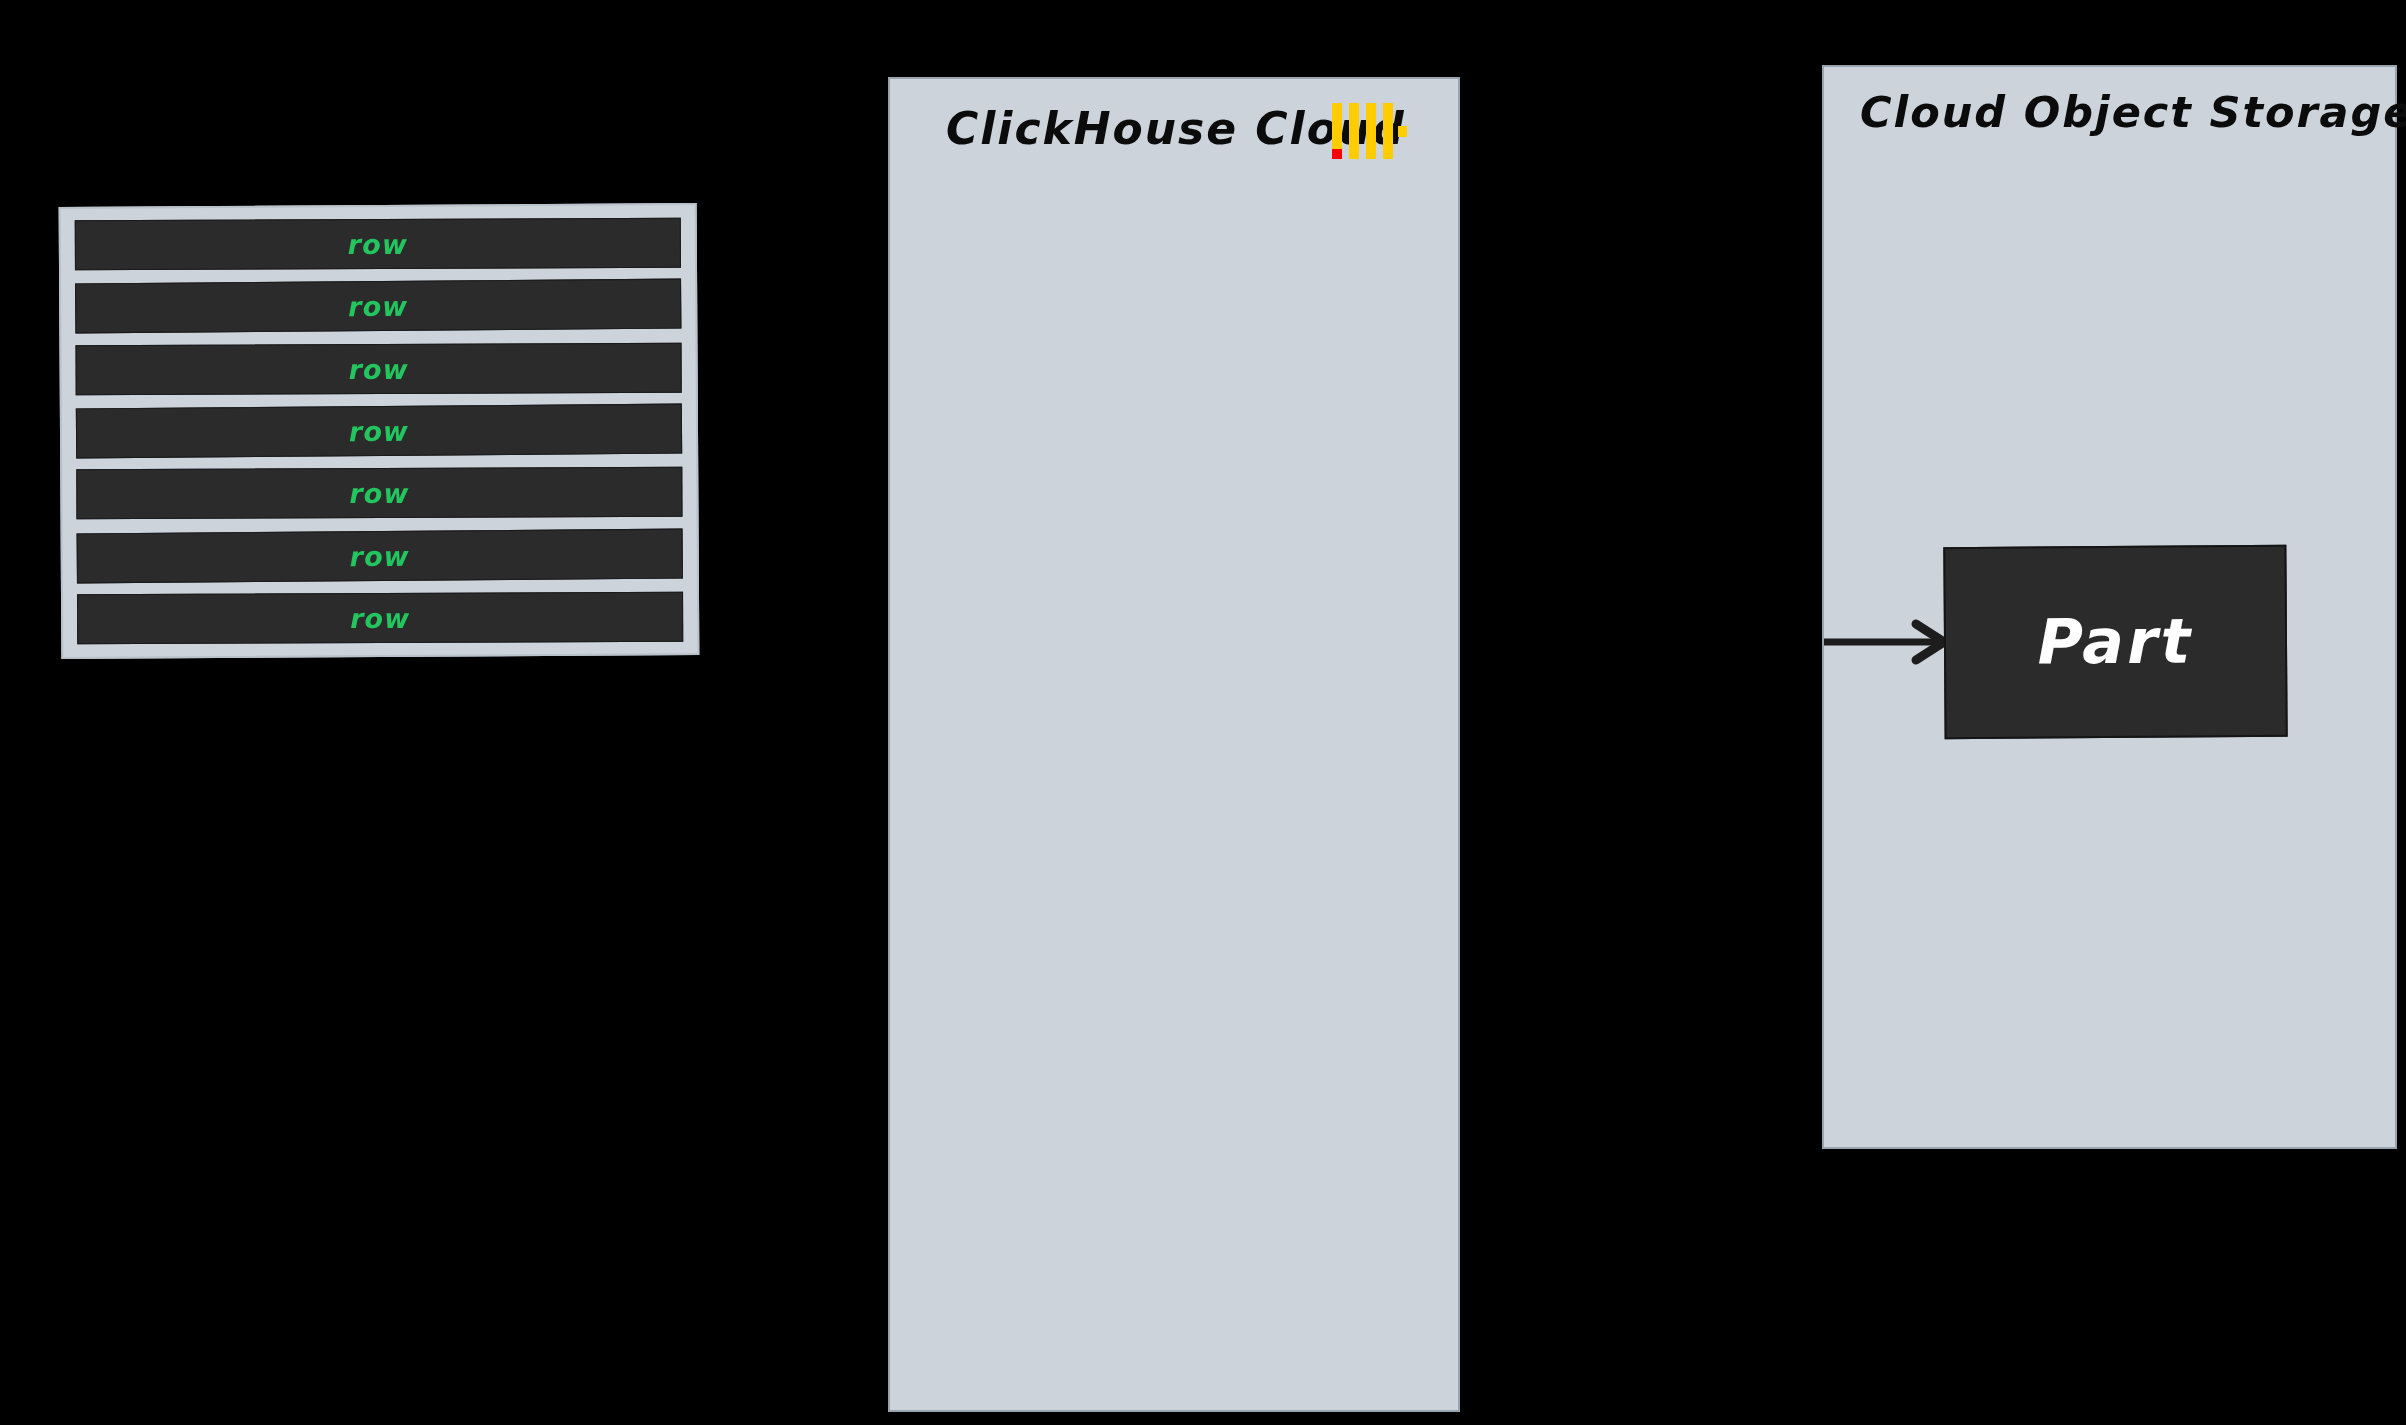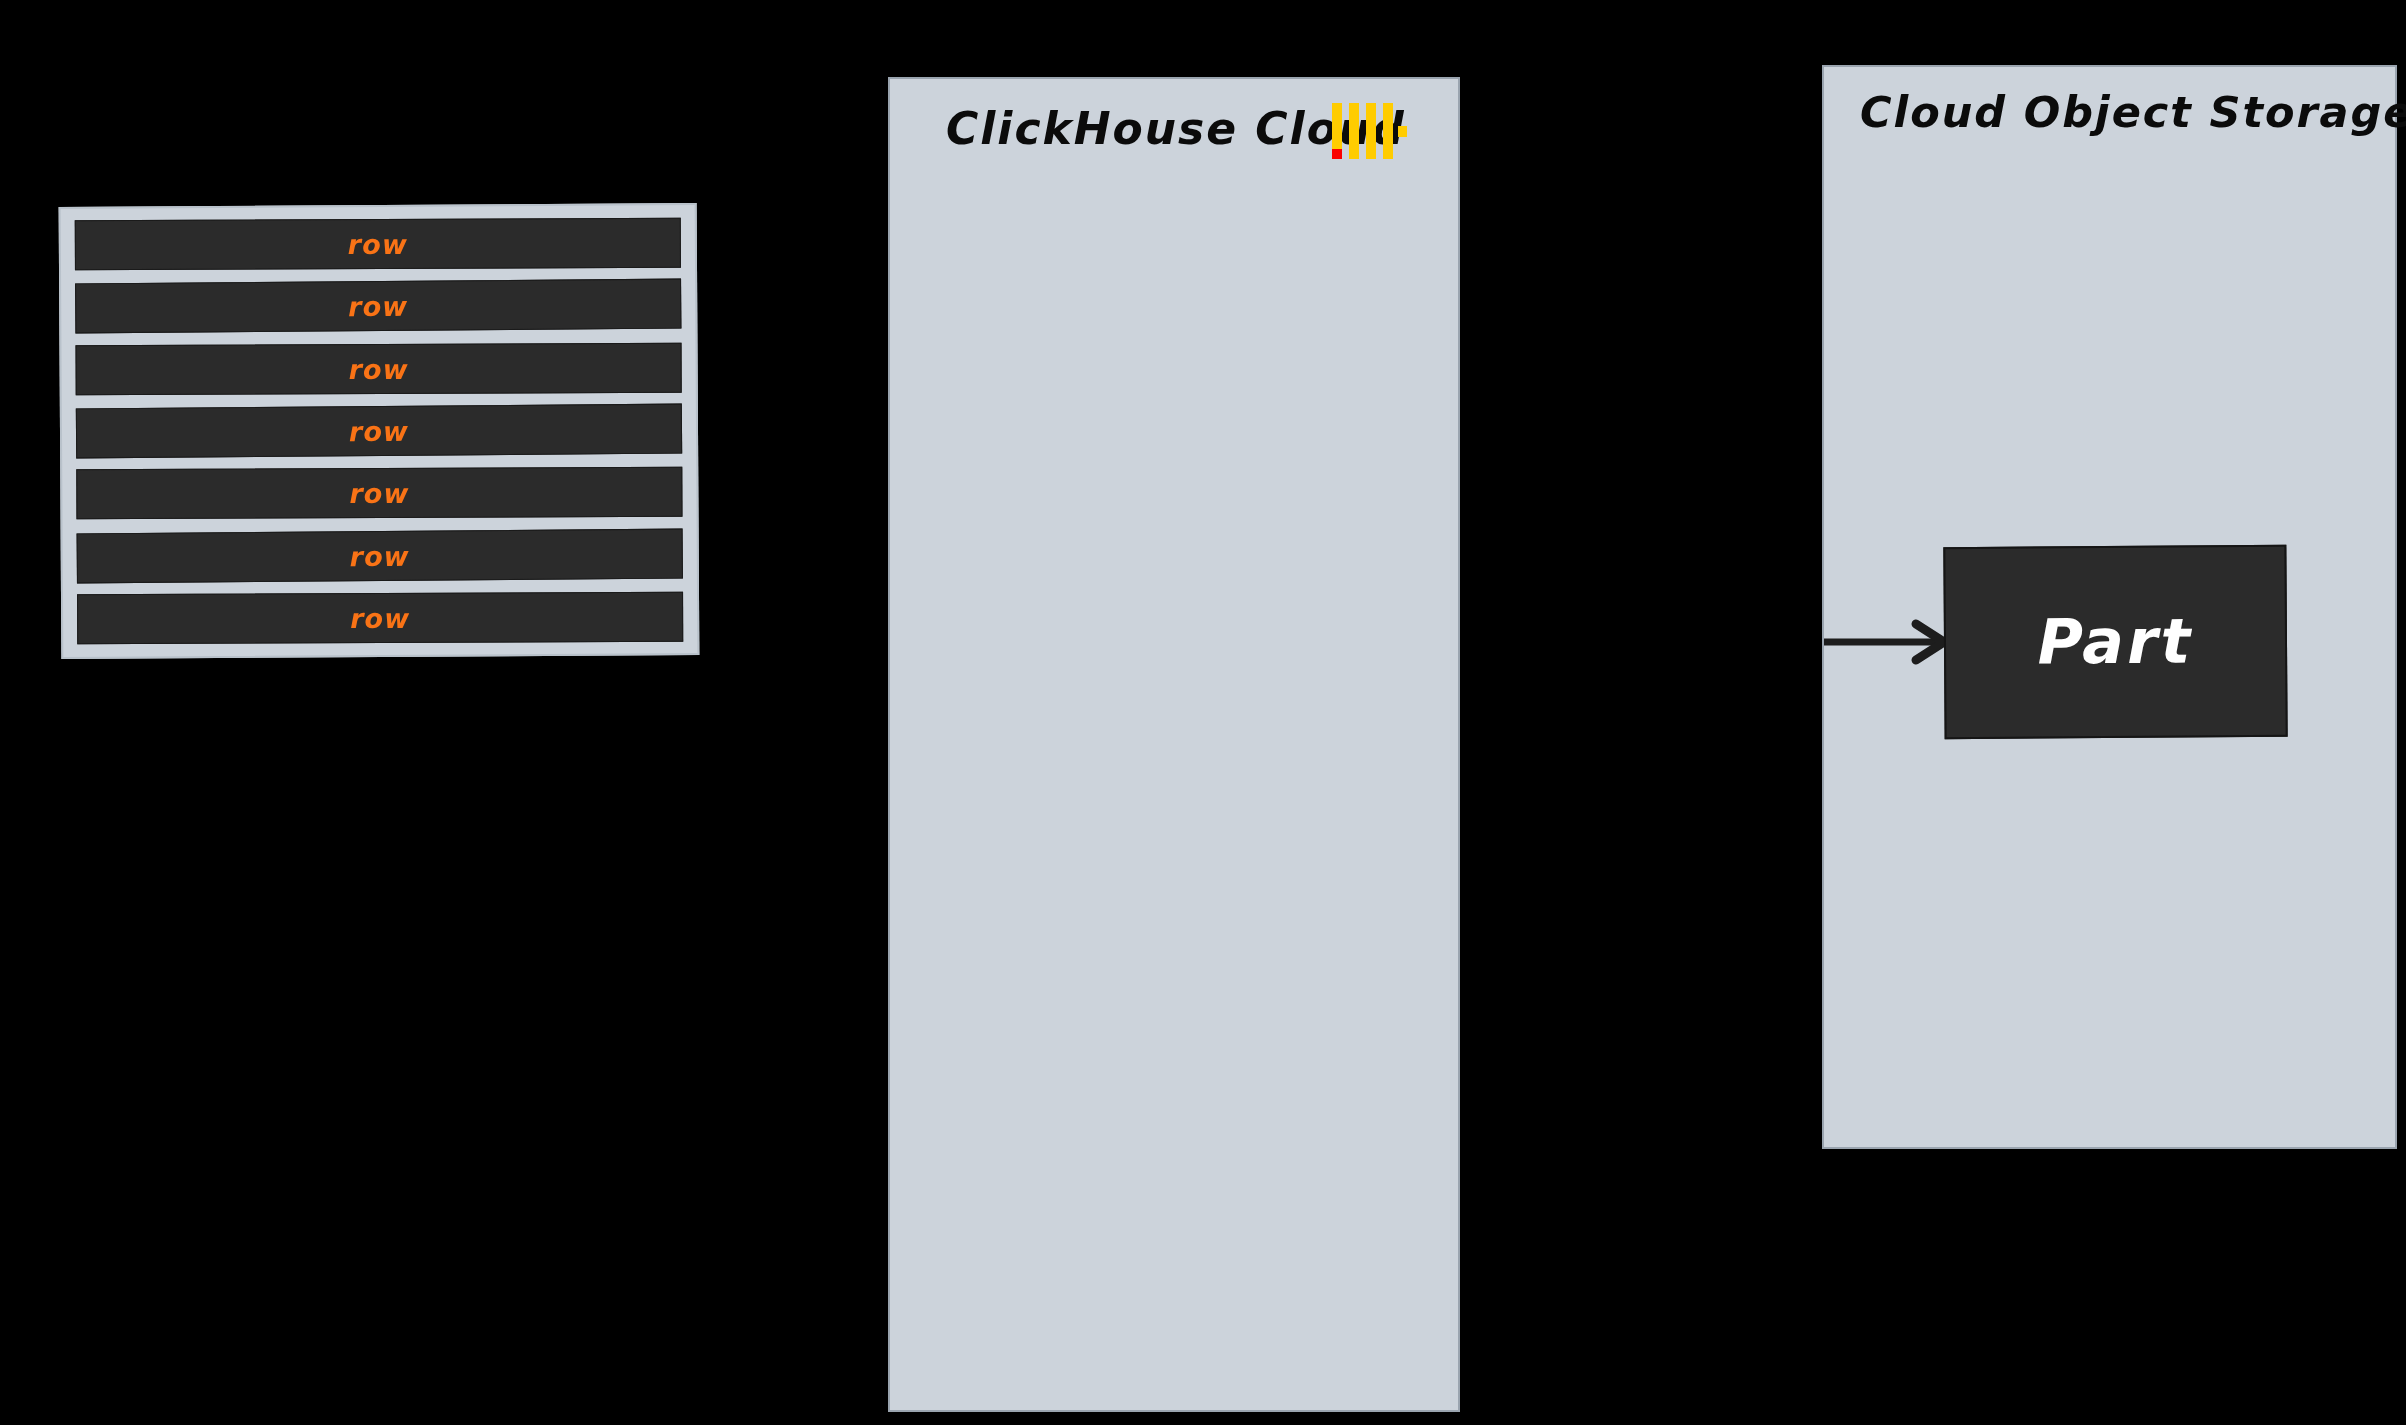--- a/index.html
+++ b/index.html
@@ -51,21 +51,21 @@
     background: #2b2b2b;
     border: 1px solid #1a1a1a;
     box-sizing: border-box;
     display: flex;
     align-items: center;
     justify-content: center;
   }
   #rows-table .row-bar:nth-child(odd) { transform: rotate(0.12deg); }
   #rows-table .row-bar:nth-child(even) { transform: rotate(-0.1deg); }
   #rows-table .row-label {
-    color: #f97316;
+    color: #22c55e;
     font-size: 27px;
     line-height: 1;
     letter-spacing: 0.04em;
     font-style: italic;
     font-weight: 600;
   }
 
   
   .panel {
     position: absolute;

